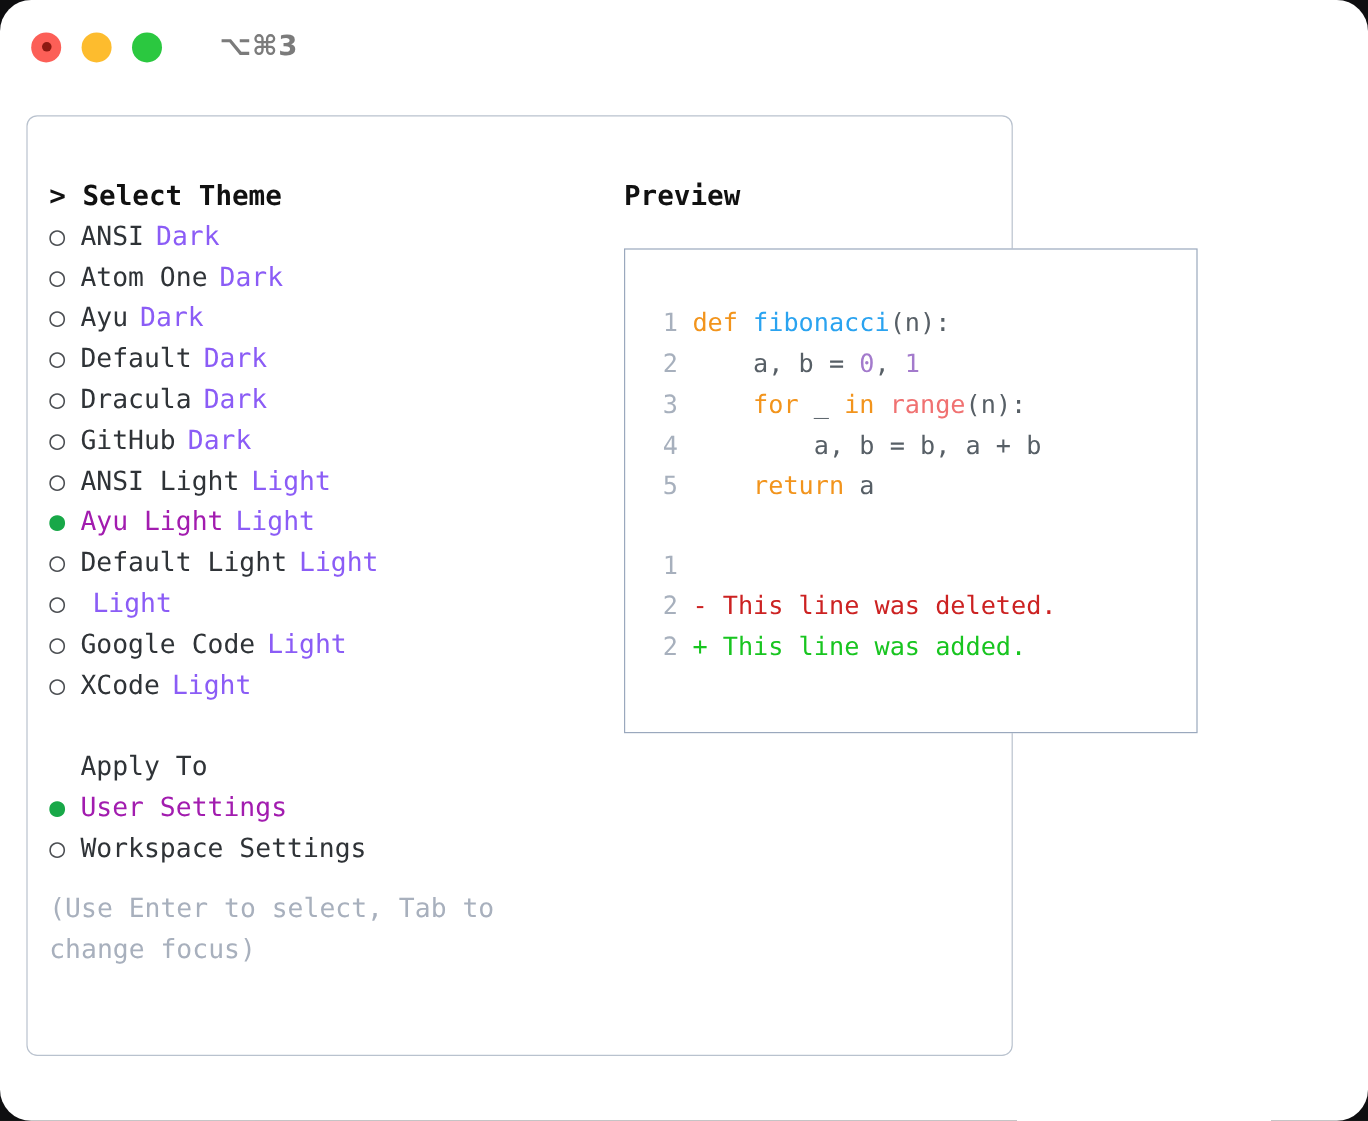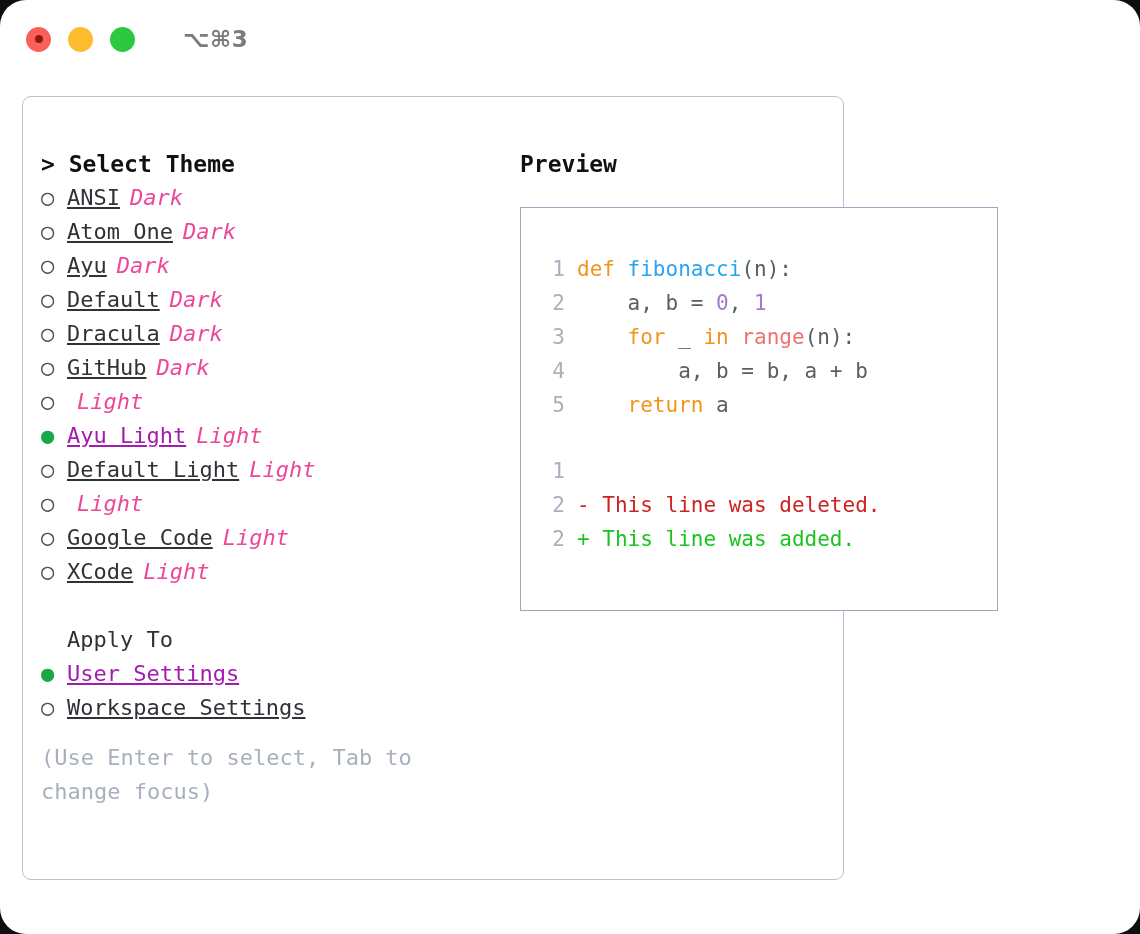--- a/index.html
+++ b/index.html
@@ -109,26 +109,25 @@
   }
   .marker {
     display: inline-block;
     width: 26px;
     flex: 0 0 26px;
     font-size: 22px;
     color: #4c4f53;
   }
   .marker.filled { color: #18a848; }
   .marker.blank  { color: transparent; }
-  .opt-label { color: #2f3337; text-decoration: underline; }
+  .opt-label { color: #2f3337; }
   .opt-row.selected .opt-label { color: #a21caf; }
   .opt-tag {
-    color: #ec4899;
+    color: #8b5cf6;
     margin-left: 10px;
-    font-style: italic;
   }
   .group-head {
     display: flex;
     align-items: baseline;
     line-height: 34px;
     height: 34px;
     font-size: 22px;
     color: #2f3337;
     white-space: pre;
   }
@@ -215,21 +214,21 @@
 
         <div class="section-head"><span>&gt; </span><span>Select Theme</span></div>
 
         <div id="theme-list">
             <div class="opt-row"><span class="marker">○</span><span class="opt-label">ANSI</span><span class="opt-tag">Dark</span></div>
             <div class="opt-row"><span class="marker">○</span><span class="opt-label">Atom One</span><span class="opt-tag">Dark</span></div>
             <div class="opt-row"><span class="marker">○</span><span class="opt-label">Ayu</span><span class="opt-tag">Dark</span></div>
             <div class="opt-row"><span class="marker">○</span><span class="opt-label">Default</span><span class="opt-tag">Dark</span></div>
             <div class="opt-row"><span class="marker">○</span><span class="opt-label">Dracula</span><span class="opt-tag">Dark</span></div>
             <div class="opt-row"><span class="marker">○</span><span class="opt-label">GitHub</span><span class="opt-tag">Dark</span></div>
-            <div class="opt-row"><span class="marker">○</span><span class="opt-tag">Light</span></div>
+            <div class="opt-row"><span class="marker">○</span><span class="opt-label">ANSI Light</span><span class="opt-tag">Light</span></div>
             <div class="opt-row selected"><span class="marker filled">●</span><span class="opt-label">Ayu Light</span><span class="opt-tag">Light</span></div>
             <div class="opt-row"><span class="marker">○</span><span class="opt-label">Default Light</span><span class="opt-tag">Light</span></div>
             <div class="opt-row"><span class="marker">○</span><span class="opt-tag">Light</span></div>
             <div class="opt-row"><span class="marker">○</span><span class="opt-label">Google Code</span><span class="opt-tag">Light</span></div>
             <div class="opt-row"><span class="marker">○</span><span class="opt-label">XCode</span><span class="opt-tag">Light</span></div>
           </div>
 
         <div class="spacer-row"></div>
 
         <div class="group-head"><span class="marker blank">○</span><span>Apply To</span></div>

